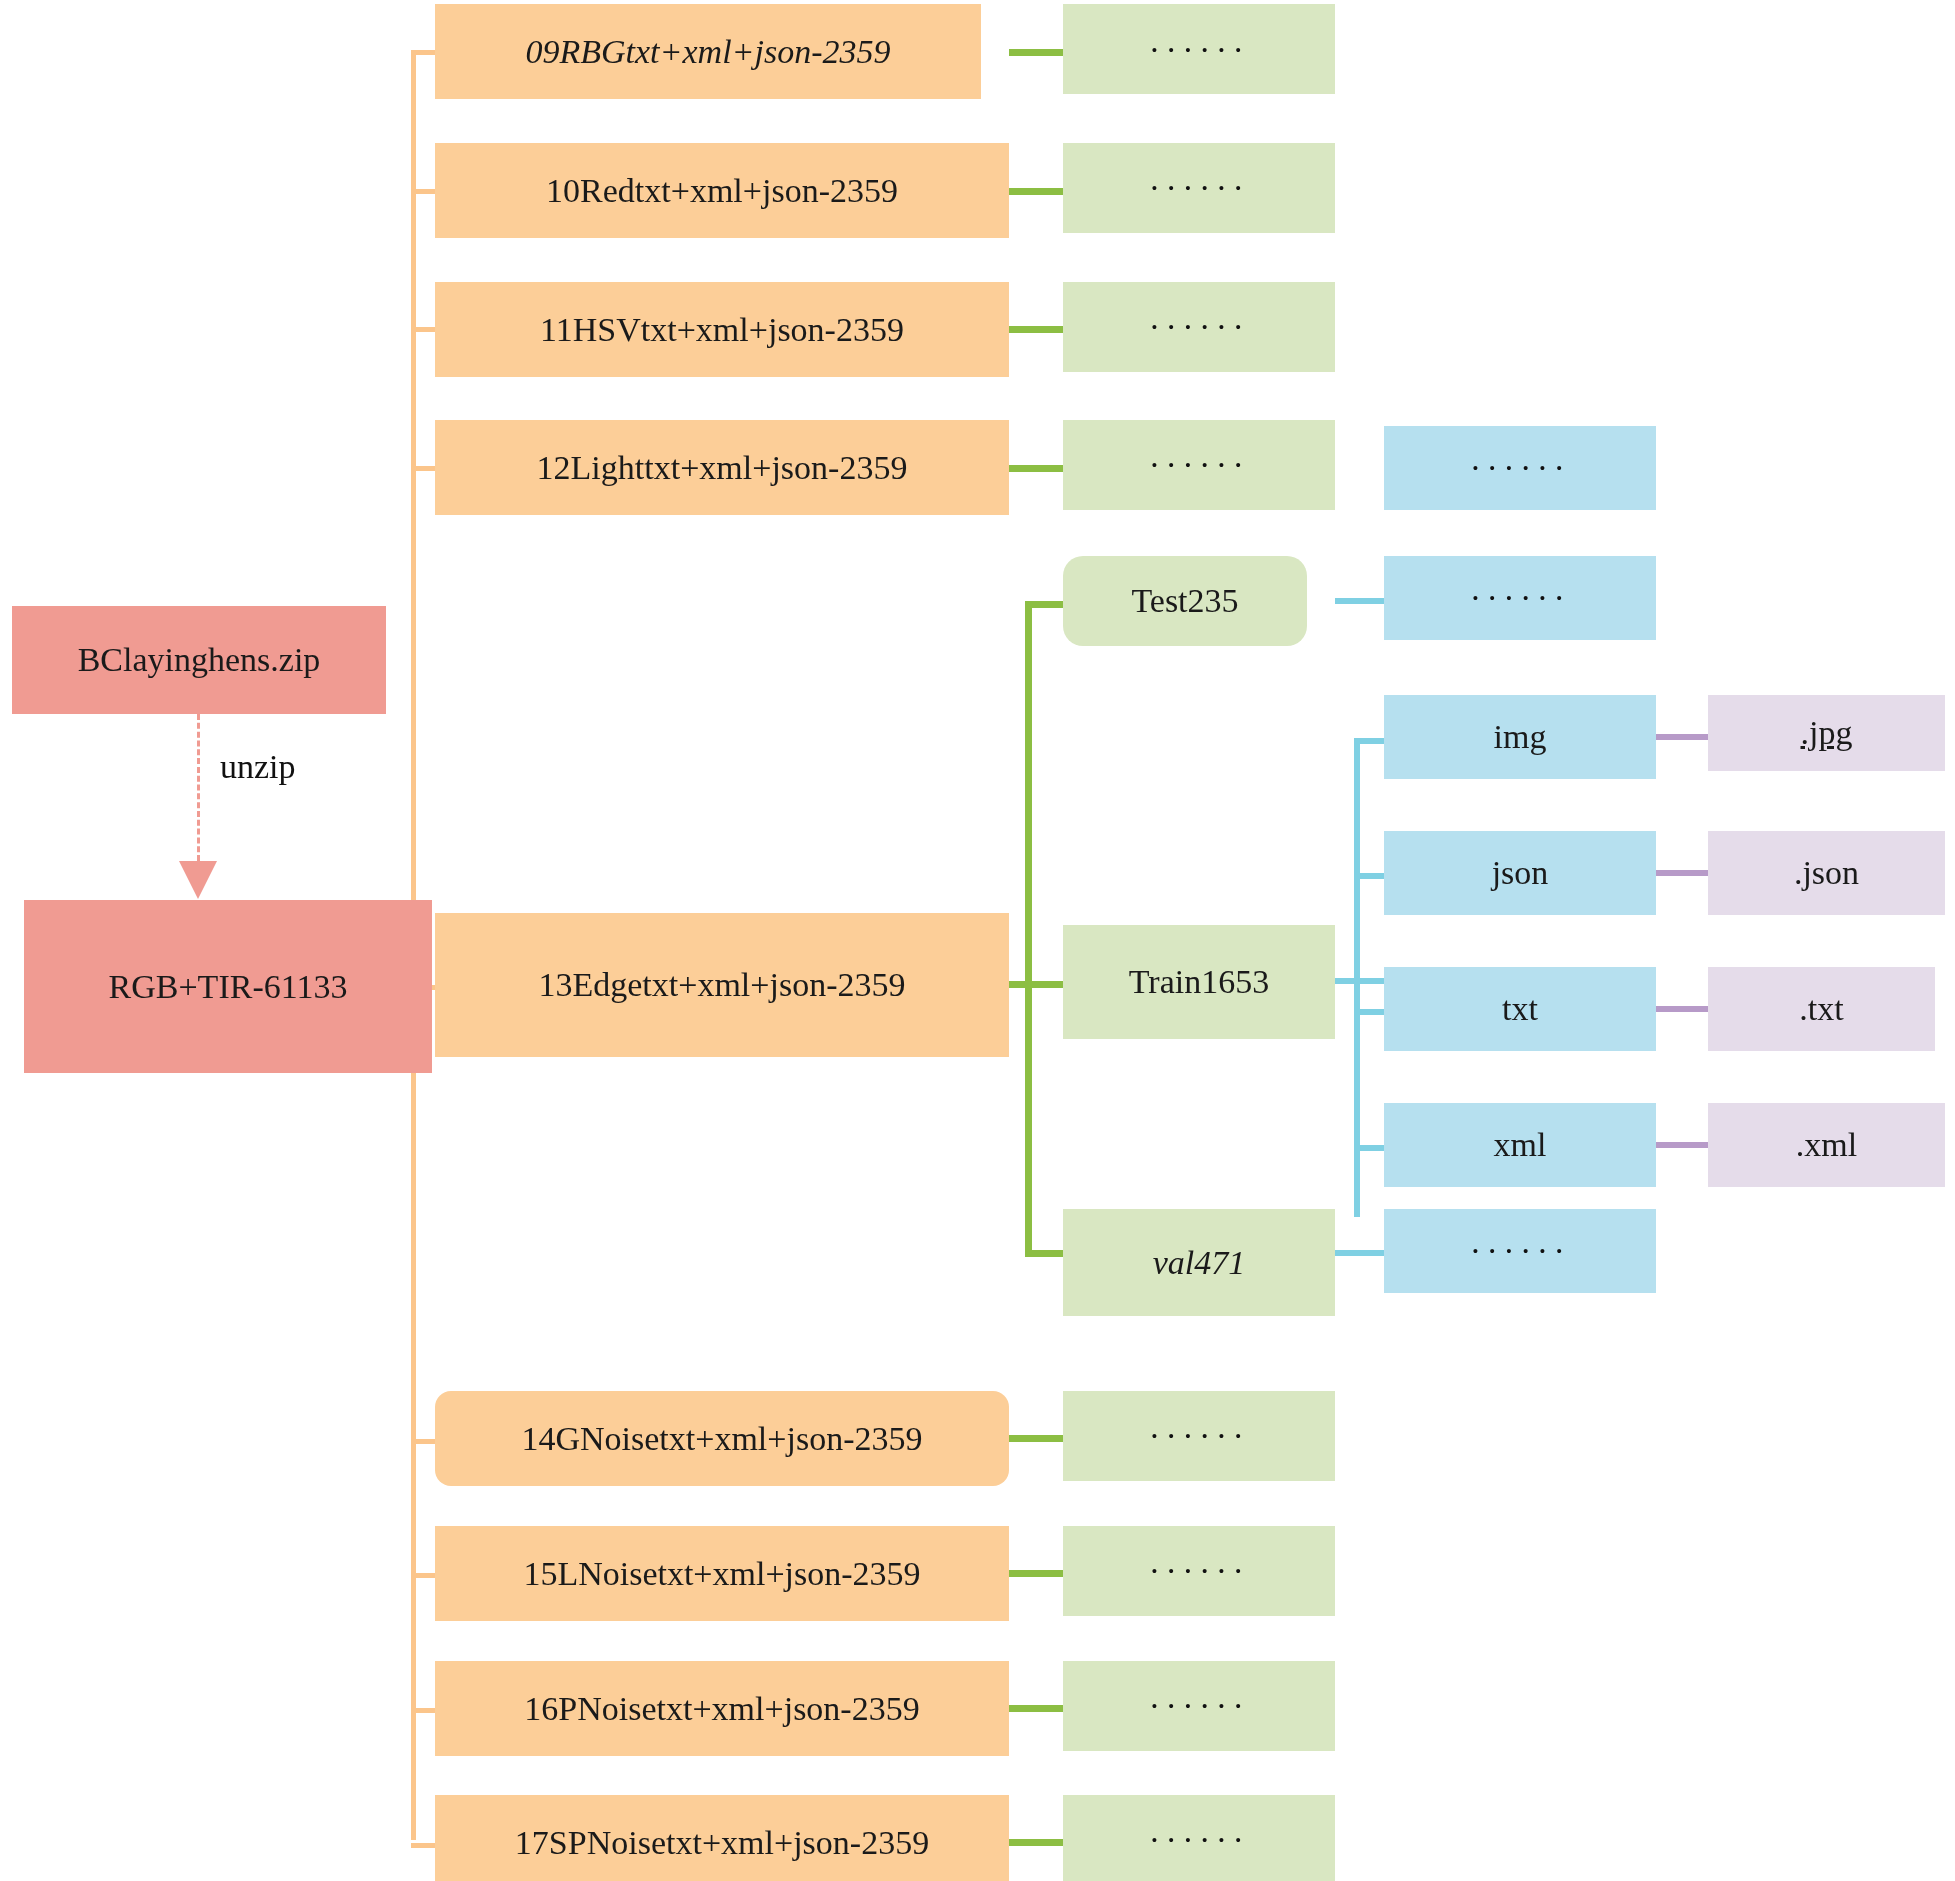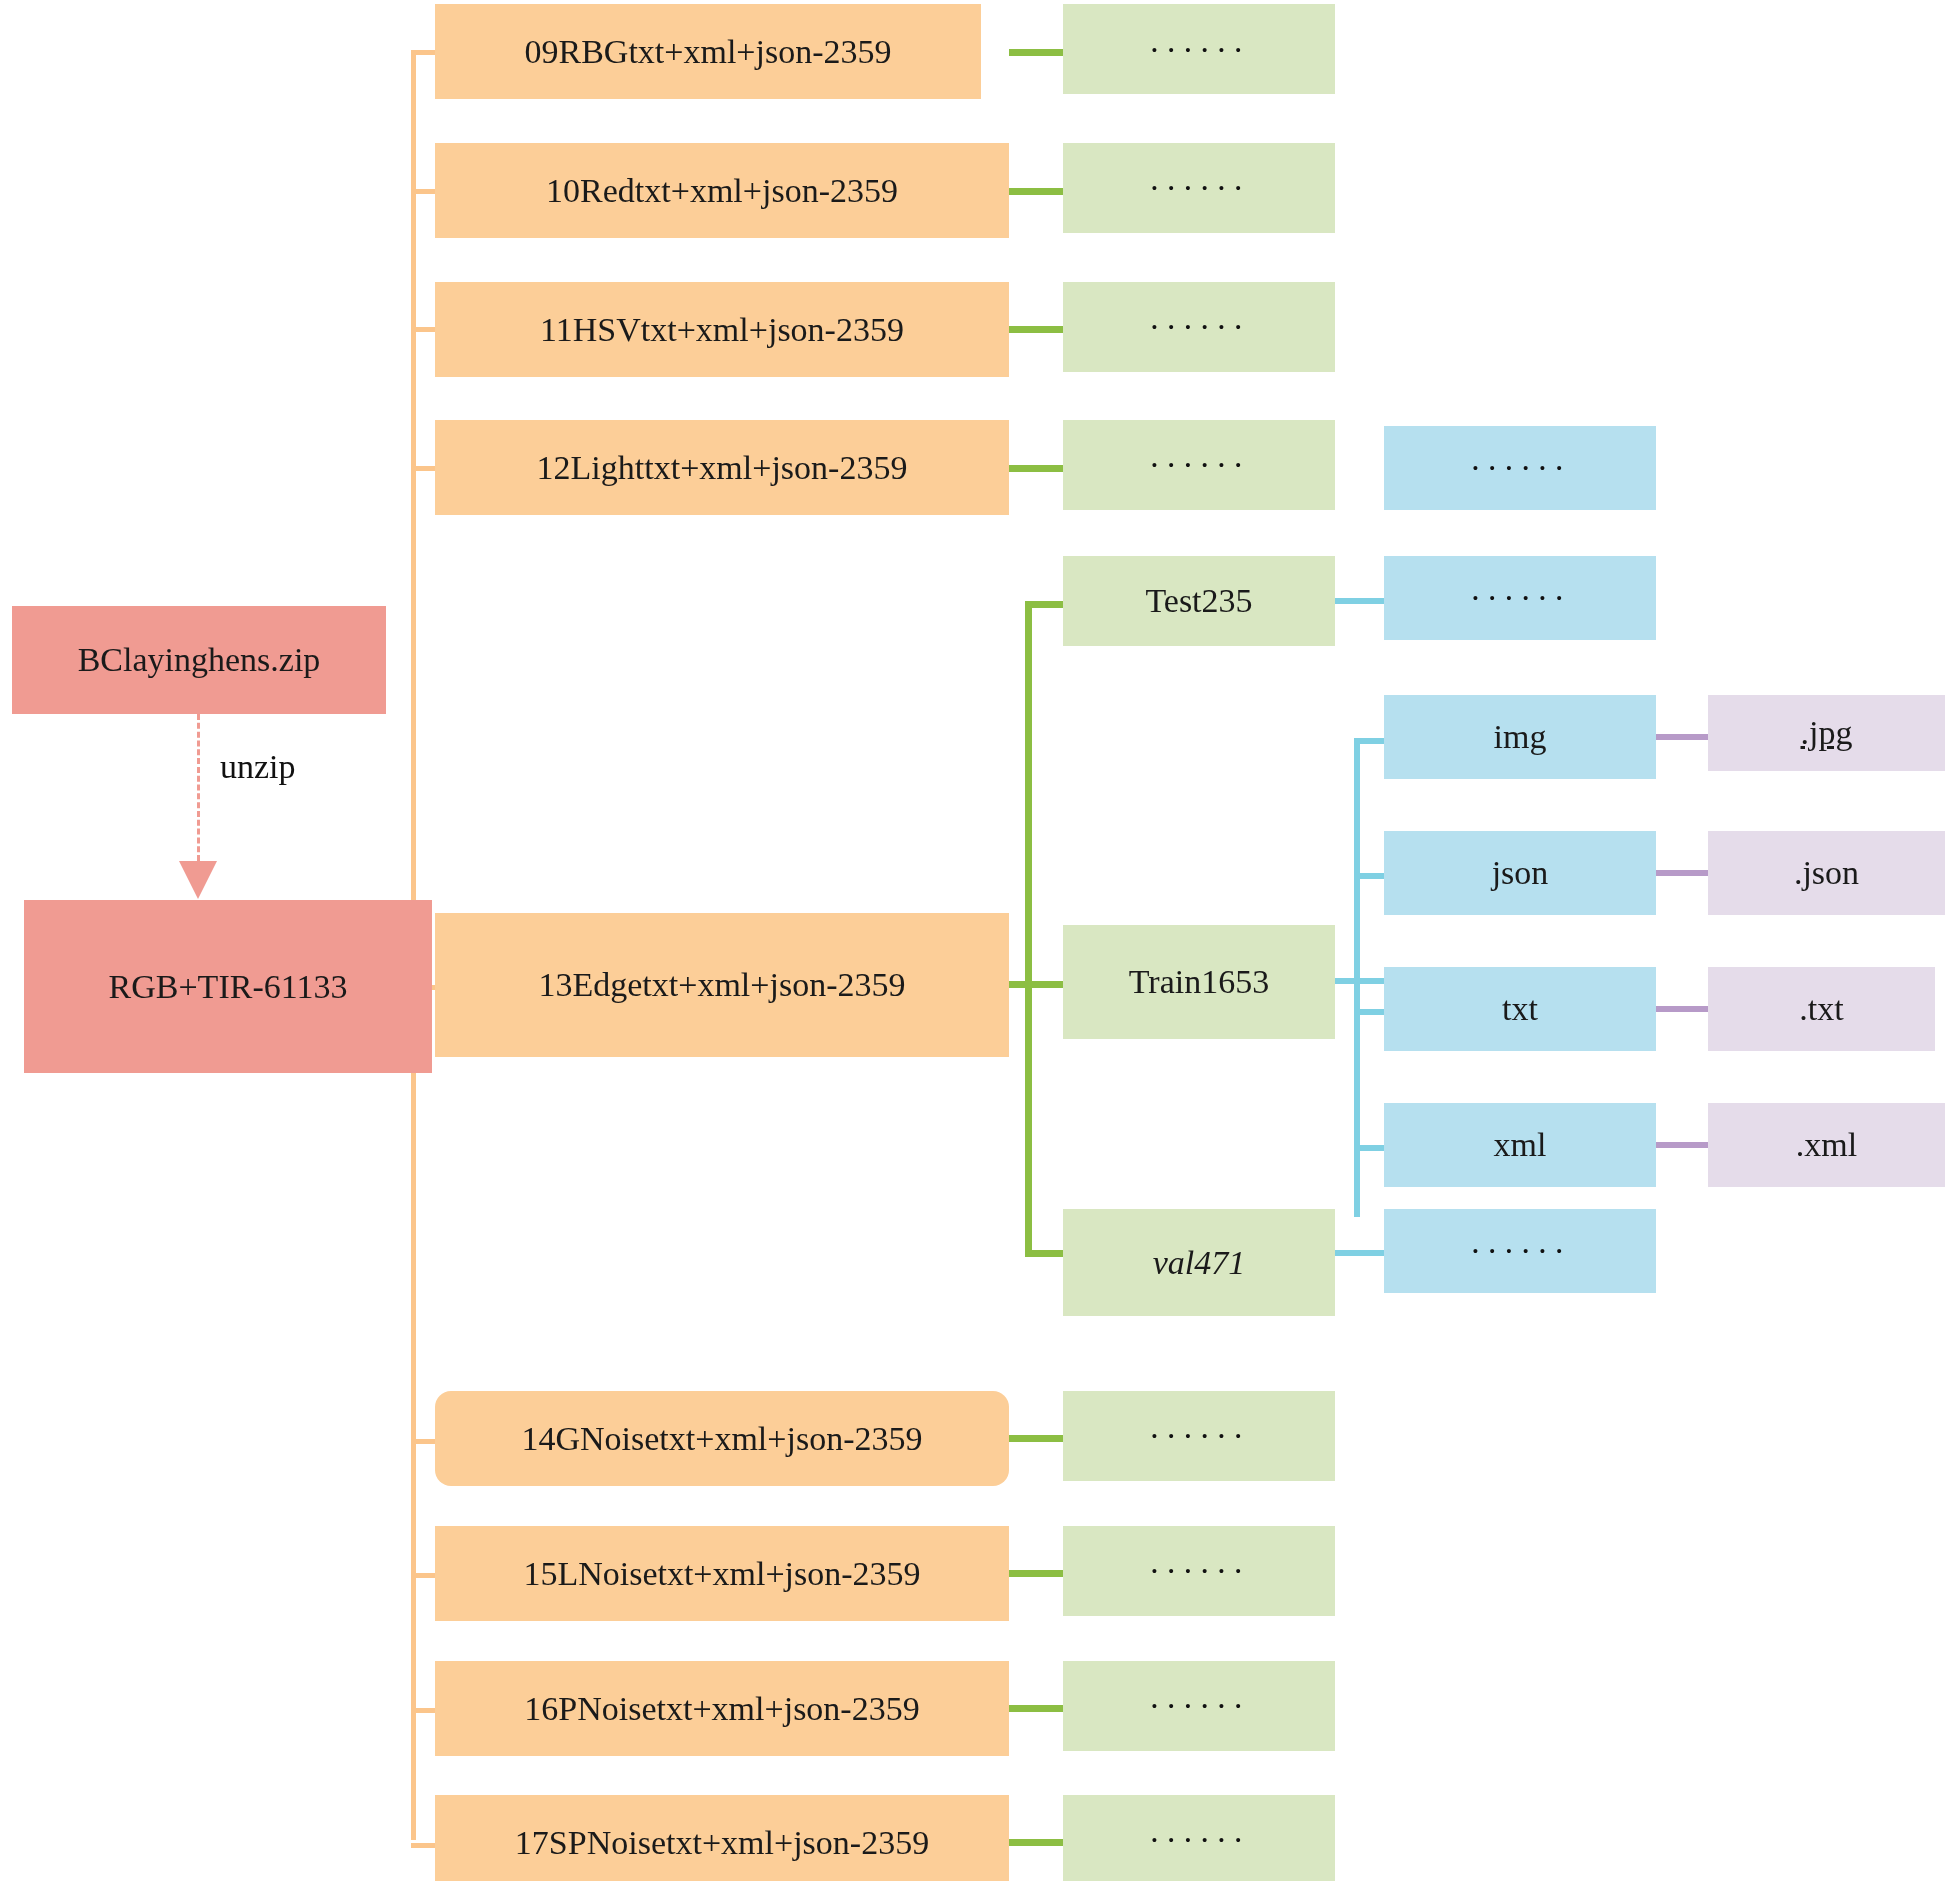--- a/index.html
+++ b/index.html
@@ -86,21 +86,21 @@
   </div>
 
   <div class="dash" style="left:197px;top:714px;height:147px;"></div>
   <div class="arrowhead" style="left:179px;top:861px;"></div>
   <div class="unzip-label" style="left:220px;top:748px;">unzip</div>
 
   <div class="box red" style="left:24px;top:900px;width:408px;height:173px;">
     <span>RGB+TIR-61133</span>
   </div>
 
-  <div class="box orange" style="left:435px;top:4.4px;width:546px;height:95px;">
+  <div class="box orange" style="left:435px;top:4.4px;width:546px;height:95px;font-style:italic;">
     <span>09RBGtxt+xml+json-2359</span>
   </div>
   <div class="box orange" style="left:435px;top:143px;width:574px;height:95px;">
     <span>10Redtxt+xml+json-2359</span>
   </div>
   <div class="box orange" style="left:435px;top:282px;width:574px;height:95px;">
     <span>11HSVtxt+xml+json-2359</span>
   </div>
   <div class="box orange" style="left:435px;top:420px;width:574px;height:95px;">
     <span>12Lighttxt+xml+json-2359</span>
@@ -142,21 +142,21 @@
   <div class="box green" style="left:1063px;top:143px;width:272px;height:90px;">
     <span class="dots">······</span>
   </div>
   <div class="box green" style="left:1063px;top:282px;width:272px;height:90px;">
     <span class="dots">······</span>
   </div>
   <div class="box green" style="left:1063px;top:420px;width:272px;height:90px;">
     <span class="dots">······</span>
   </div>
 
-  <div class="box green" style="left:1063px;top:556px;width:272px;height:90px;">
+  <div class="box green" style="left:1063px;top:556px;width:244px;height:90px;border-radius:20px;">
     <span>Test235</span>
   </div>
   <div class="box green" style="left:1063px;top:925px;width:272px;height:114px;">
     <span>Train1653</span>
   </div>
   <div class="box green" style="left:1063px;top:1209px;width:272px;height:107px;font-style:italic;">
     <span>val471</span>
   </div>
 
   <div class="box green" style="left:1063px;top:1391px;width:272px;height:90px;">

